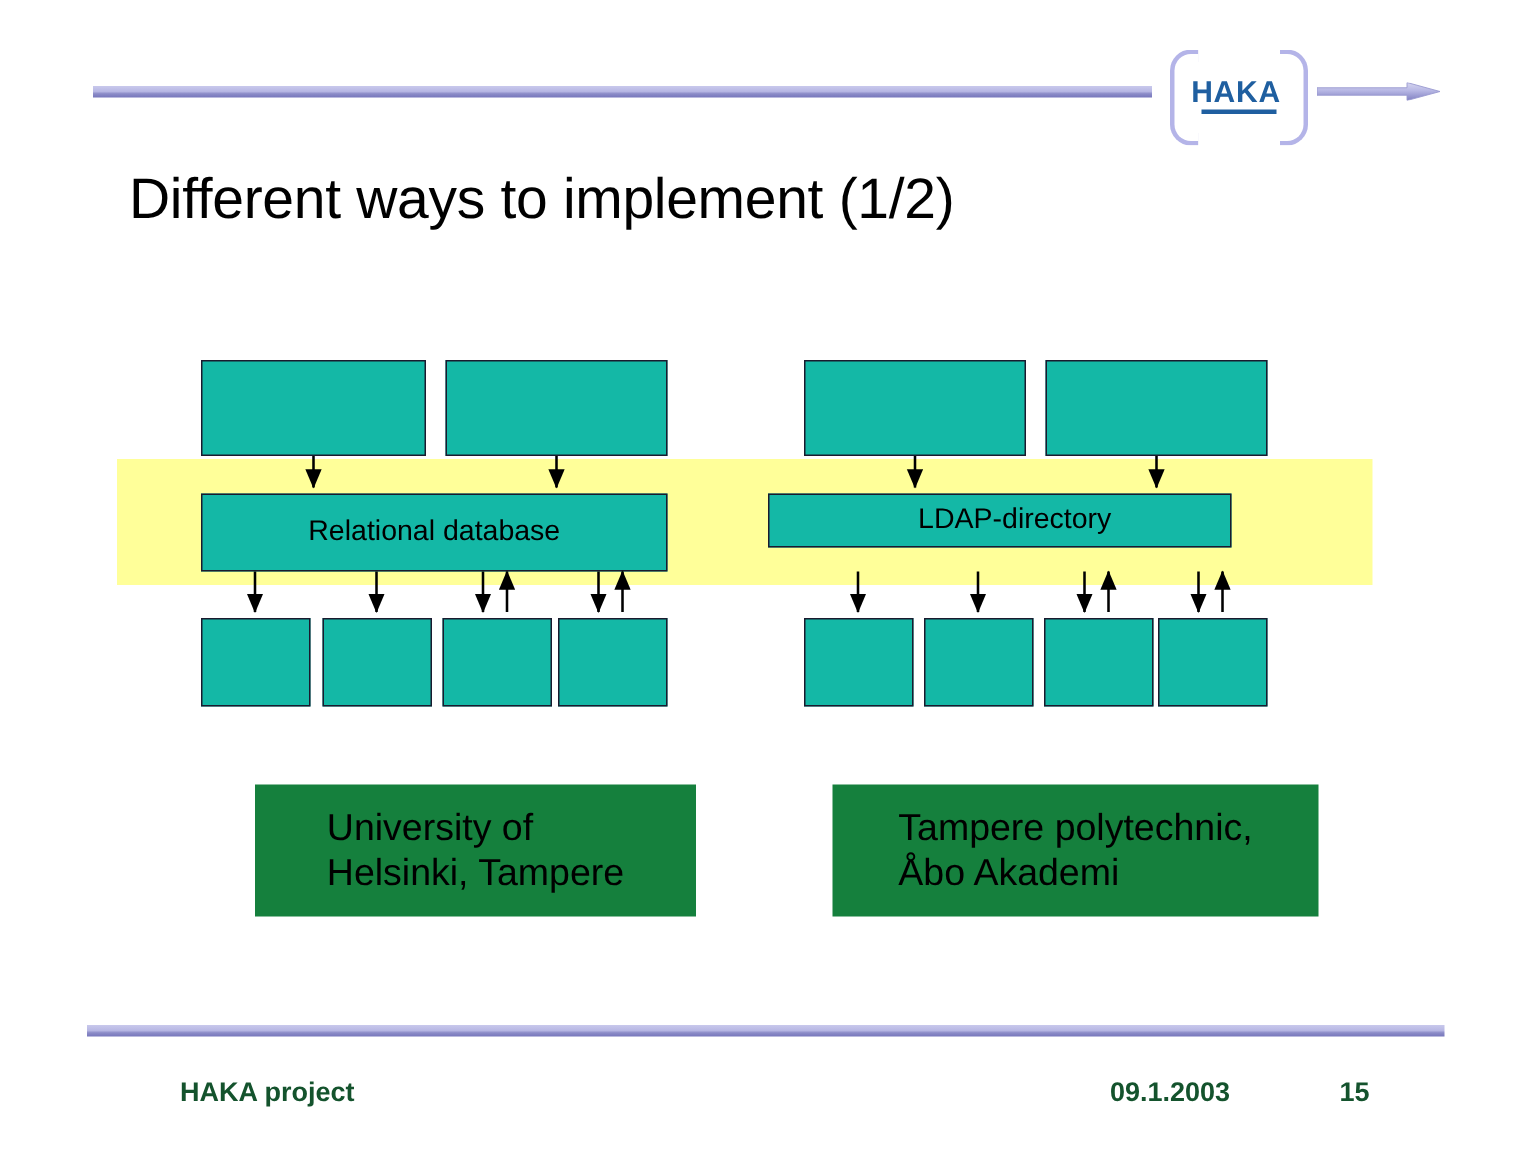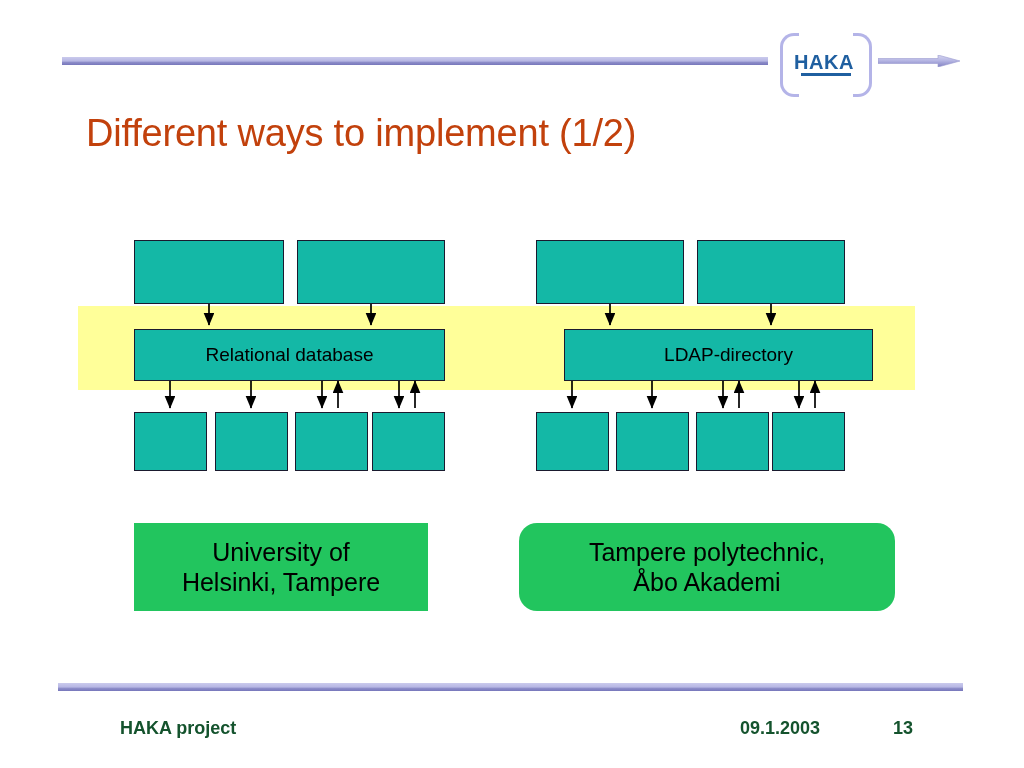--- a/index.html
+++ b/index.html
@@ -84,21 +84,21 @@
     background: #1f5fa0;
   }
 
   
   #page-title {
     position: absolute;
     left: 86px;
     top: 112px;
     font-size: 38px;
     font-weight: normal;
-    color: #c2410c;
+    color: #000000;
     white-space: nowrap;
     letter-spacing: -0.2px;
   }
 
   
   #diagram {
     position: absolute;
     left: 0;
     top: 0;
     width: 1024px;
@@ -128,32 +128,33 @@
     left: 0;
     top: 0;
     width: 1024px;
     height: 768px;
     pointer-events: none;
   }
 
   
   .caption-box {
     position: absolute;
-    background: #22c55e;
+    background: #15803d;
     display: flex;
     align-items: center;
     justify-content: center;
-    text-align: center;
+    text-align: left;
     font-size: 25px;
     line-height: 1.22;
     color: #000000;
     white-space: pre-line;
+    margin-left: 36px;
   }
   #caption-left  { left: 134px; top: 523px; width: 294px; height: 88px; }
-  #caption-right { left: 519px; top: 523px; width: 376px; height: 88px; border-radius: 18px; }
+  #caption-right { left: 519px; top: 523px; width: 324px; height: 88px; }
 
   
   #footer-rule {
     position: absolute;
     left: 58px;
     top: 682px;
     width: 905px;
     height: 9px;
     background: linear-gradient(to bottom,
         #ffffff 0%, #ffffff 12%,
@@ -205,21 +206,21 @@
   <div class="node" style="left:134px; top:329px; width:311px; height:52px;">Relational database</div>
 
   <div class="node" style="left:134px; top:412px; width:73px; height:59px;"></div>
   <div class="node" style="left:215px; top:412px; width:73px; height:59px;"></div>
   <div class="node" style="left:295px; top:412px; width:73px; height:59px;"></div>
   <div class="node" style="left:372px; top:412px; width:73px; height:59px;"></div>
 
   <div class="node" style="left:536px; top:240px; width:148px; height:64px;"></div>
   <div class="node" style="left:697px; top:240px; width:148px; height:64px;"></div>
 
-  <div class="node" style="left:564px; top:329px; width:309px; height:52px;padding-left:20px;">LDAP-directory</div>
+  <div class="node" style="left:512px; top:329px; width:309px; height:36px;padding-left:20px;">LDAP-directory</div>
 
   <div class="node" style="left:536px; top:412px; width:73px; height:59px;"></div>
   <div class="node" style="left:616px; top:412px; width:73px; height:59px;"></div>
   <div class="node" style="left:696px; top:412px; width:73px; height:59px;"></div>
   <div class="node" style="left:772px; top:412px; width:73px; height:59px;"></div>
 
   <svg class="arrow-layer" viewBox="0 0 1024 768" xmlns="http://www.w3.org/2000/svg">
     <defs>
       <marker id="ah" markerWidth="9" markerHeight="9" refX="7.2" refY="3.2" orient="auto" markerUnits="strokeWidth">
         <path d="M0,0 L0,6.4 L7.6,3.2 z" fill="#000000"></path>
@@ -253,13 +254,13 @@
 </div>
 
 <div class="caption-box" id="caption-left">University of
 Helsinki, Tampere</div>
 <div class="caption-box" id="caption-right">Tampere polytechnic,
 Åbo Akademi</div>
 
 <div id="footer-rule"></div>
 <div class="footer-text" id="footer-project">HAKA project</div>
 <div class="footer-text" id="footer-date">09.1.2003</div>
-<div class="footer-text" id="footer-page">13</div>
+<div class="footer-text" id="footer-page">15</div>
 
 </body></html>

